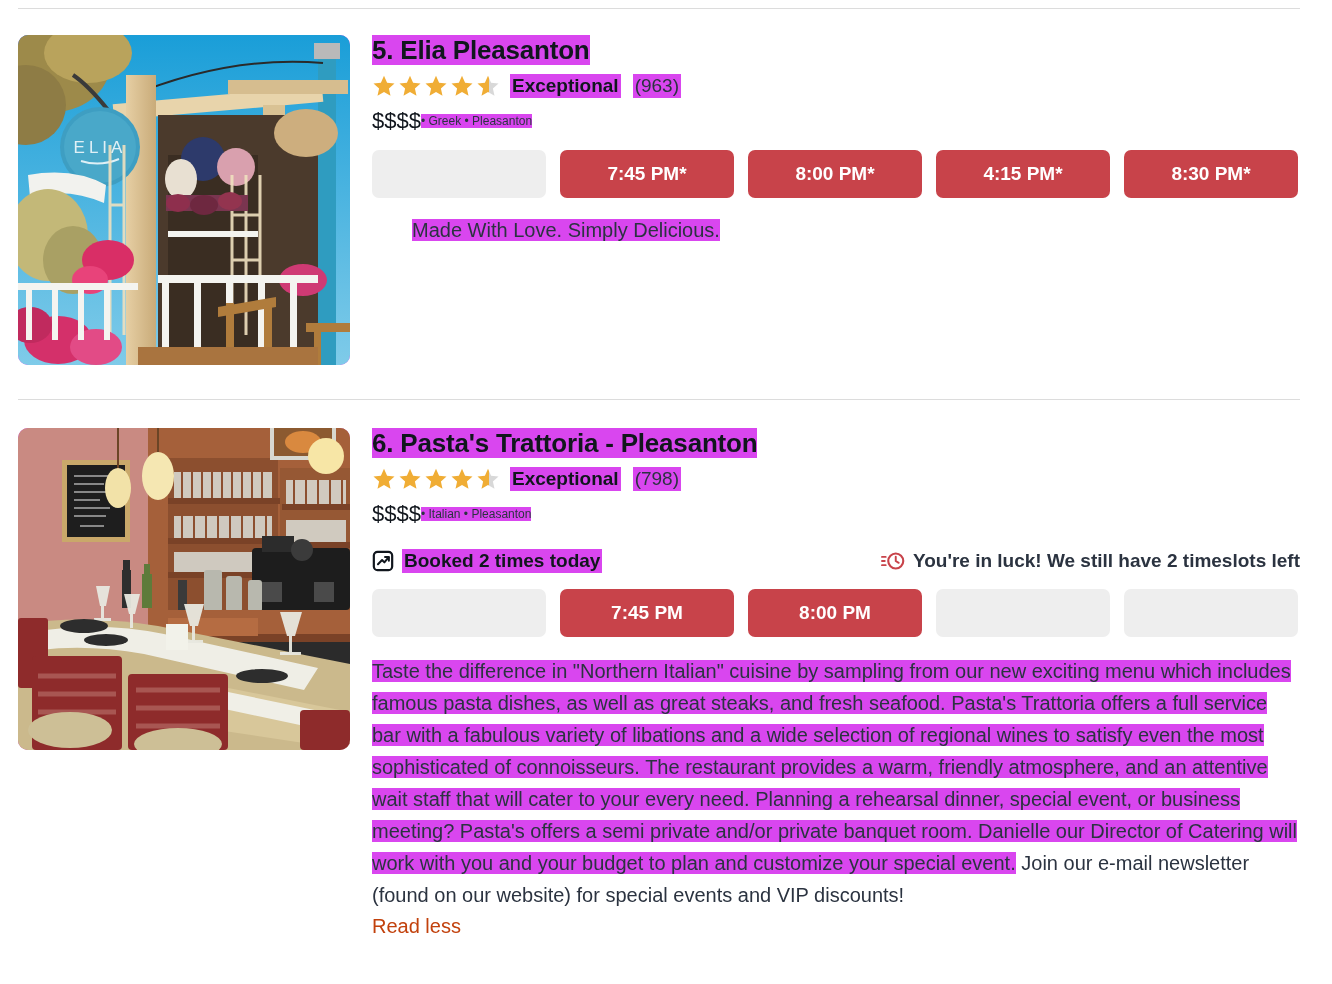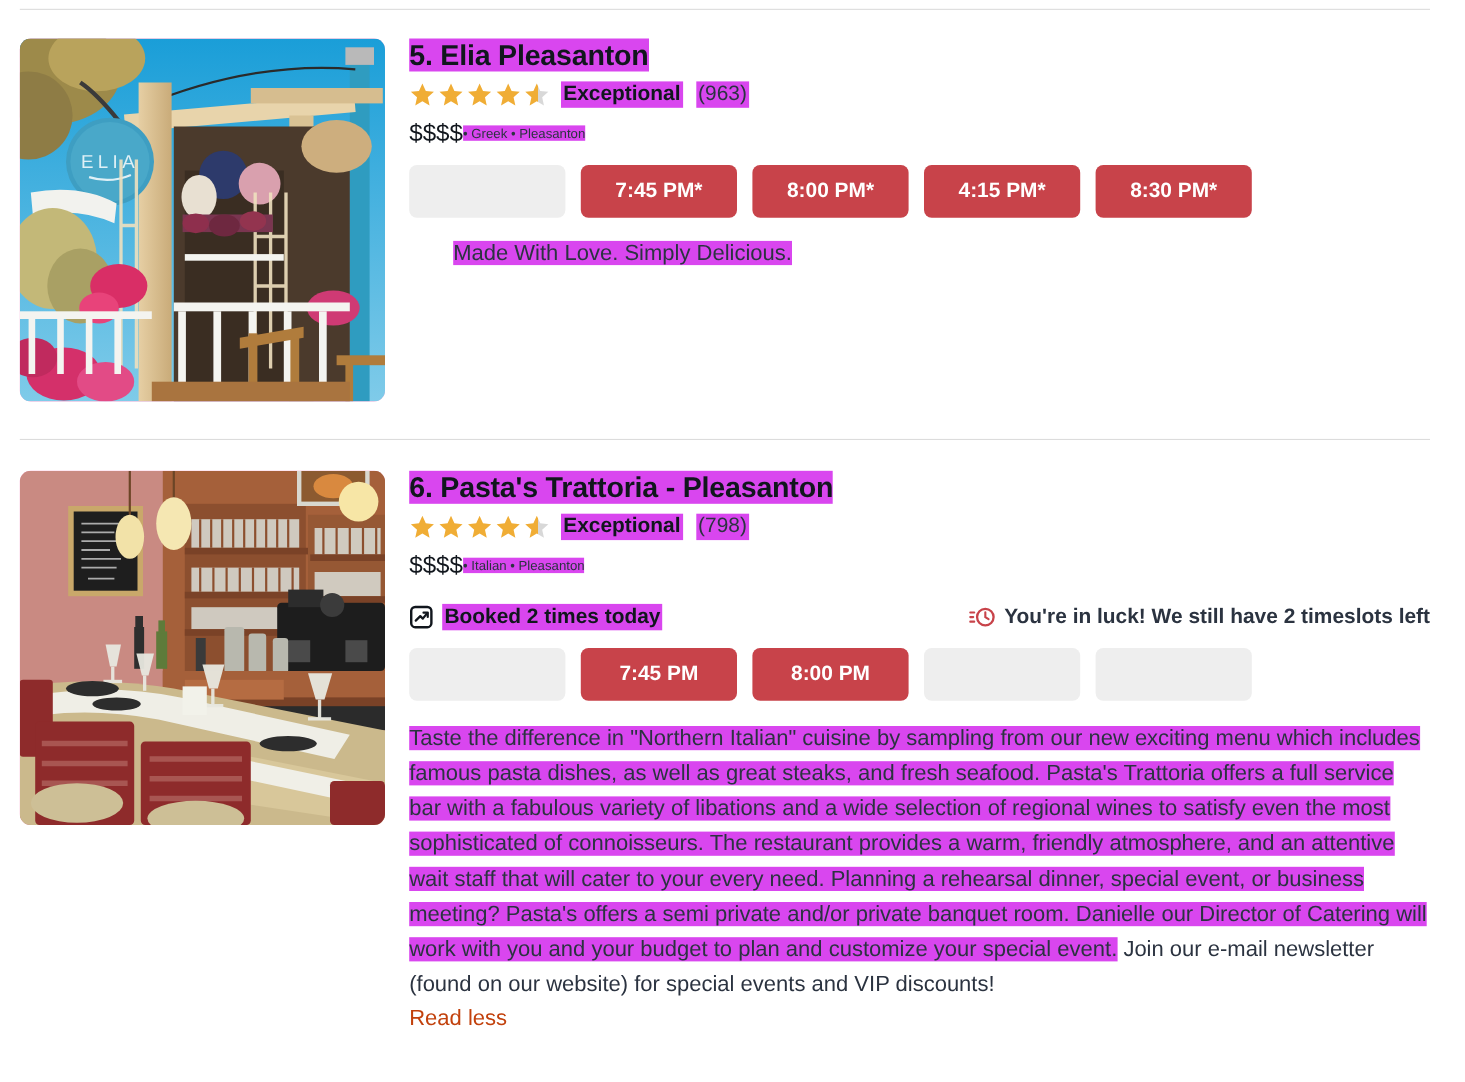--- a/index.html
+++ b/index.html
@@ -20,21 +20,21 @@
   #div-mid { top: 399px; }
 
   .card { position: absolute; left: 0; width: 1332px; }
   #card-1 { top: 35px; }
   #card-2 { top: 428px; }
 
   .thumb {
     position: absolute; left: 18px; top: 0;
     width: 332px; height: 330px;
     border-radius: 10px; overflow: hidden;
-    background: #f9a8d4;
+    background: #d946ef;
   }
   #card-2 .thumb { height: 322px; }
   .thumb svg { display: block; width: 100%; height: 100%; }
 
   .body { position: absolute; left: 372px; right: 32px; top: 0; }
 
   .hl { background: #d946ef; }
 
   .rname {
     font-size: 26px; font-weight: bold; letter-spacing: -0.2px;
@@ -59,21 +59,21 @@
     margin-top: 18px; height: 28px;
     display: flex; align-items: center; justify-content: space-between;
   }
   .booked-left { display: flex; align-items: center; gap: 8px; }
   .booked-text { font-size: 19px; font-weight: bold; color: #11161d; padding: 1px 2px; }
   .luck-right { display: flex; align-items: center; gap: 8px; }
   .luck-text { font-size: 19px; font-weight: bold; color: #2b3340; }
 
   .slots { margin-top: 14px; display: flex; gap: 14px; }
   .slot {
-    width: 142px; height: 48px; border-radius: 7px;
+    width: 174px; height: 48px; border-radius: 7px;
     display: flex; align-items: center; justify-content: center;
     font-size: 19px; font-weight: bold; border: none;
     font-family: "Liberation Sans", sans-serif;
   }
   .slot.filled { background: #c8434a; color: #ffffff; }
   .slot.empty { background: #eeeeee; color: transparent; }
 
   .tagline {
     margin-top: 18px; font-size: 20px; color: #2b3340; line-height: 1.45; margin-left: 40px;
   }

